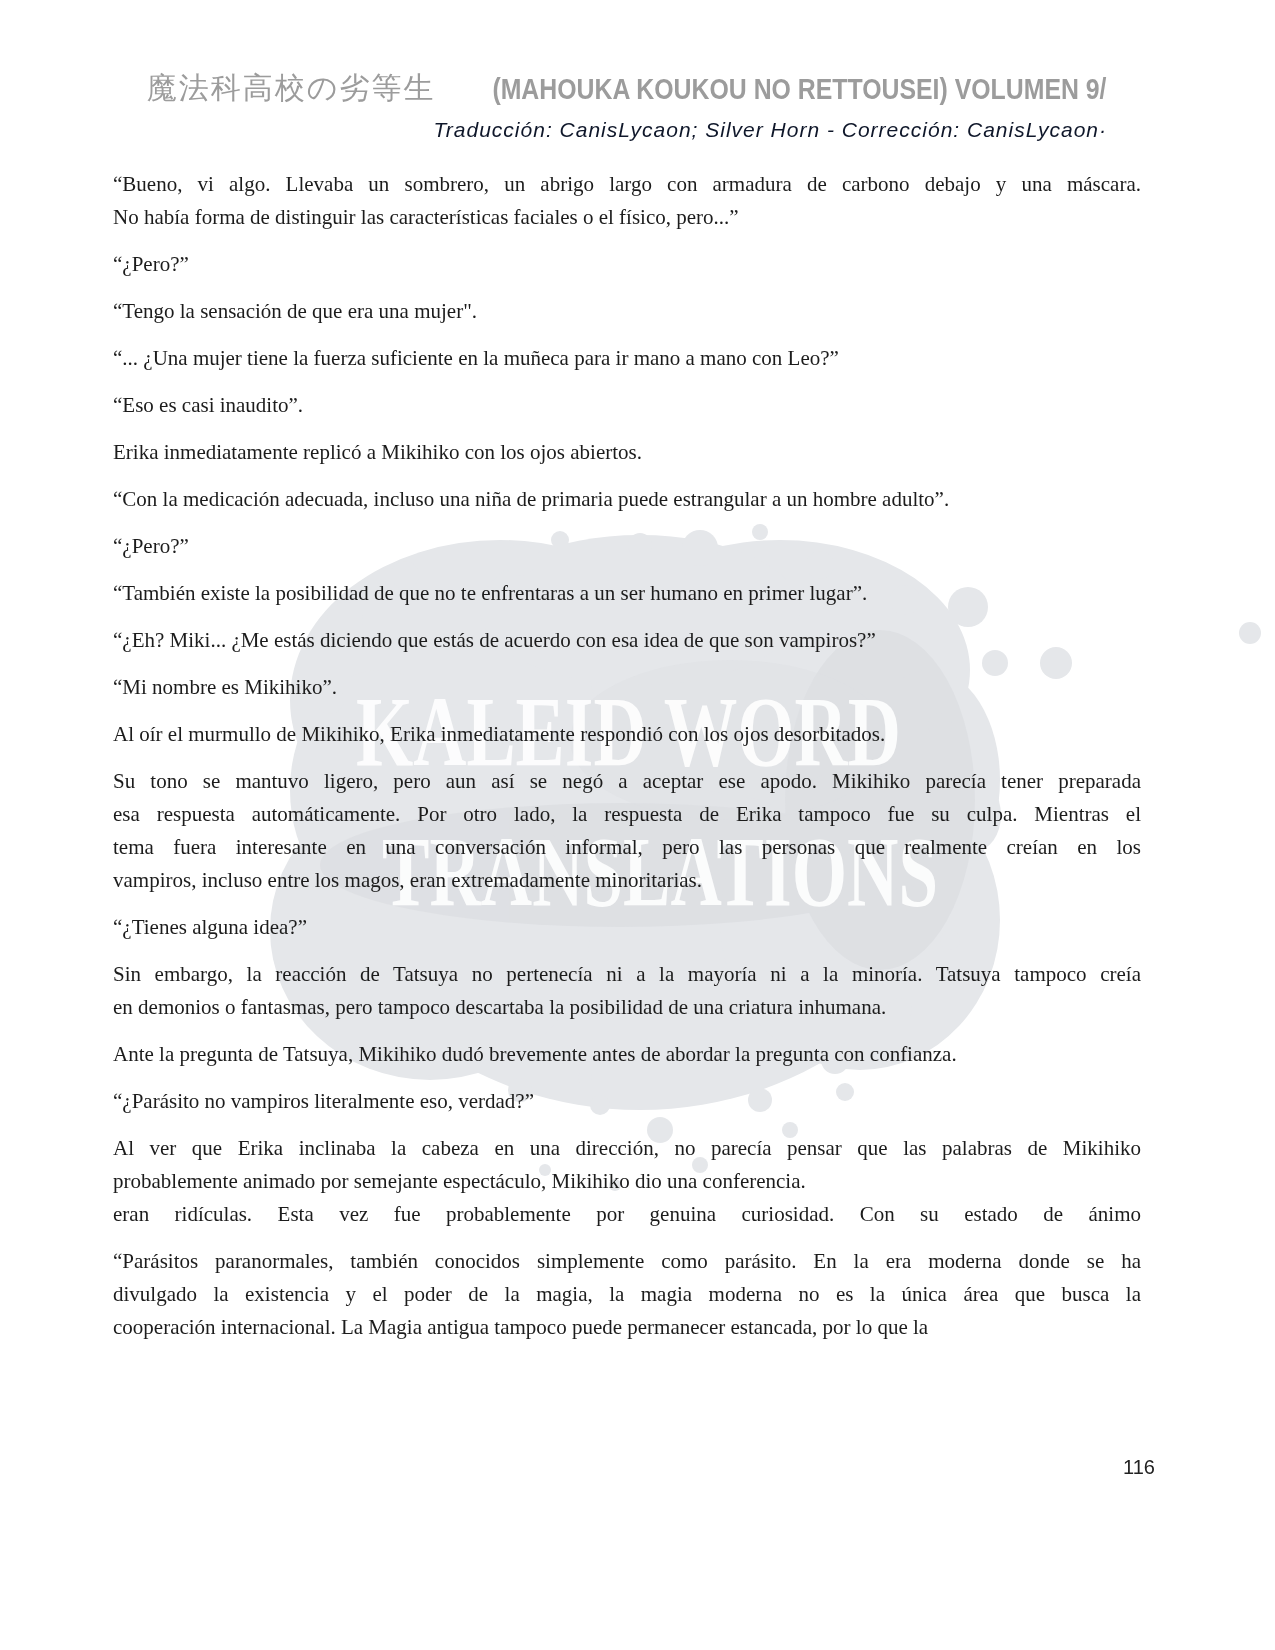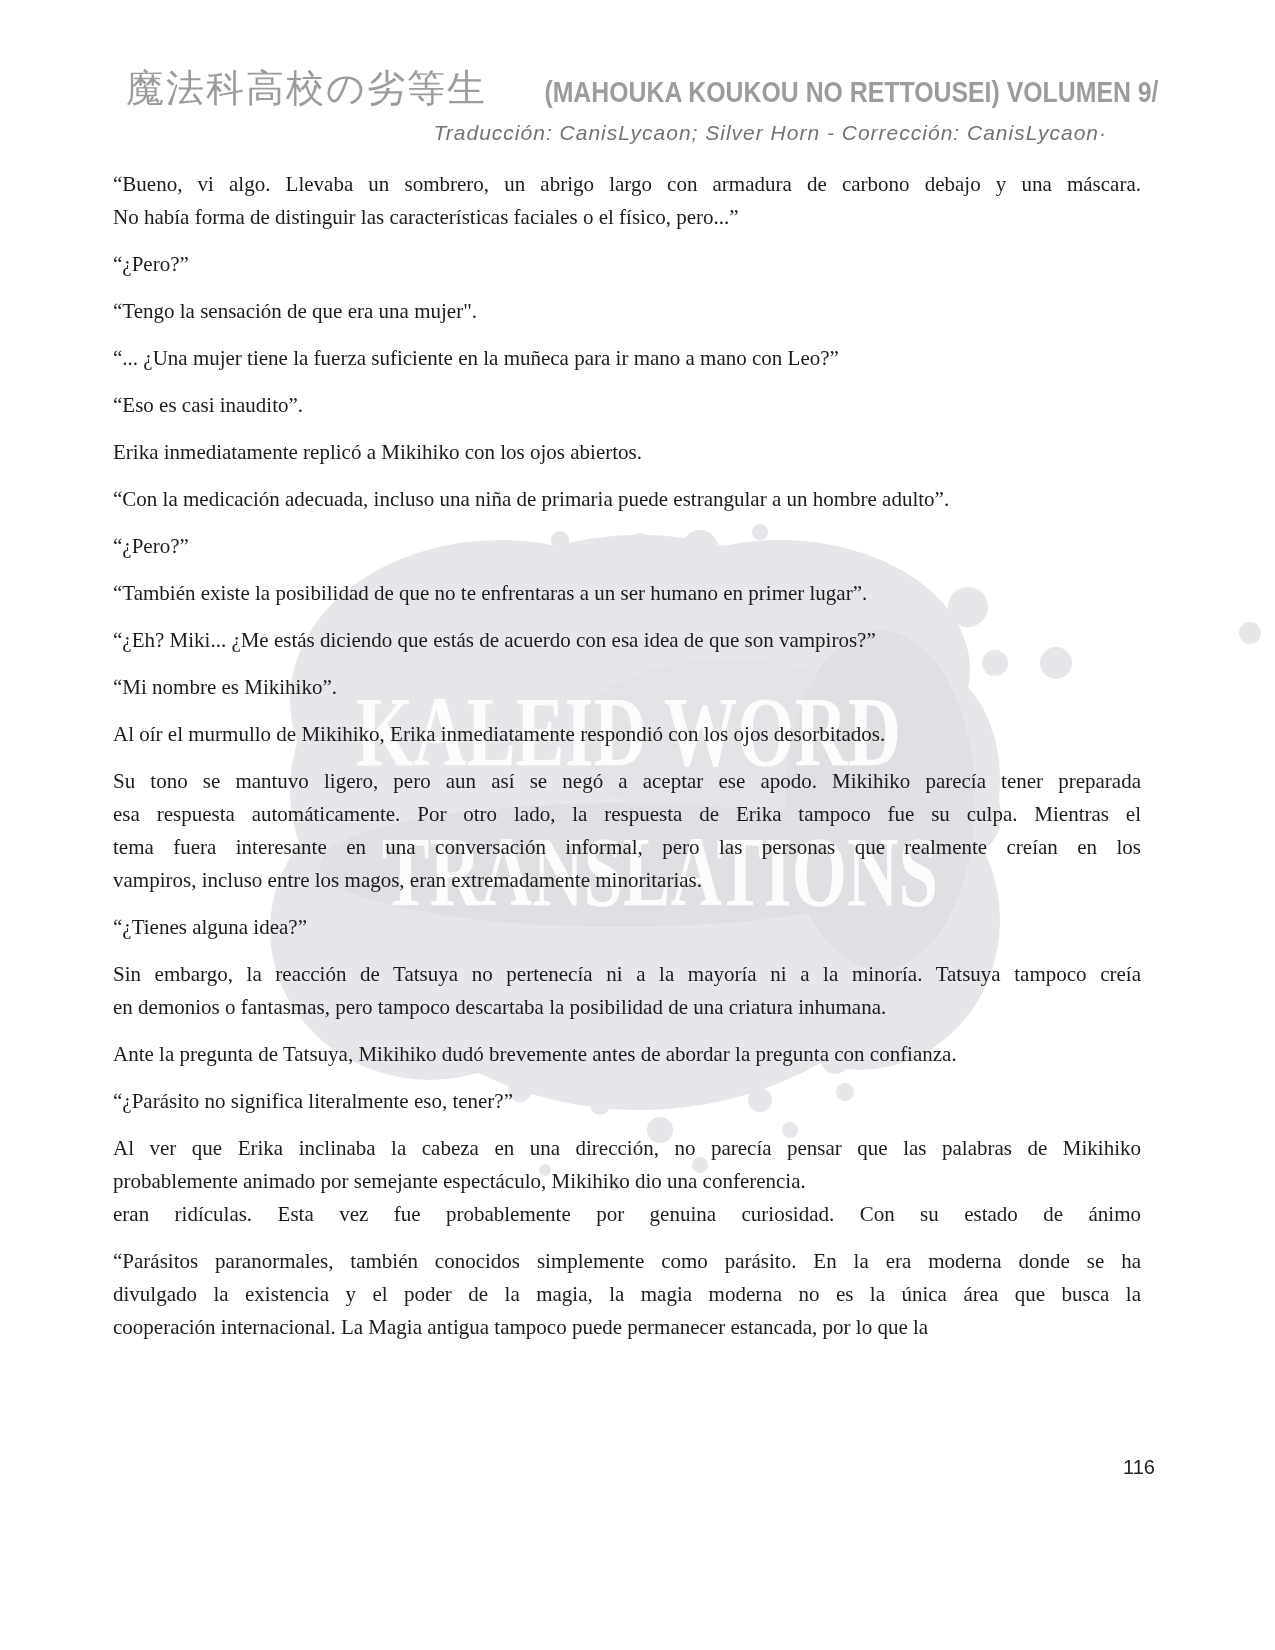--- a/index.html
+++ b/index.html
@@ -28,42 +28,42 @@
     top: 68px;
     right: 168px;
     left: 113px;
     text-align: right;
     z-index: 2;
     color: #9c9c9c;
   }
   .title-line { white-space: nowrap; line-height: 40px; }
   .title-jp {
     font-family: "Liberation Serif", serif;
-    font-size: 38px;
+    font-size: 30px;
     letter-spacing: 2px;
     color: #9c9c9c;
     margin-left: 13px;
   }
   .title-latin {
     display: inline-block;
     font-family: "Liberation Sans", sans-serif;
     font-weight: bold;
     font-size: 27px;
     letter-spacing: 0px;
     transform: scaleX(0.92) scaleY(1.1);
     transform-origin: right center;
     color: #9c9c9c;
   }
   .credits-line {
     margin-top: 4px;
     font-family: "Liberation Sans", sans-serif;
     font-style: italic;
     font-size: 21px;
     letter-spacing: 1px;
-    color: #737373;
+    color: #0f172a;
     line-height: 26px;
   }
 
   
   .content {
     position: absolute;
     left: 113px;
     top: 168px;
     width: 1028px;
     z-index: 1;
@@ -203,21 +203,21 @@
         <div class="pline">“¿Tienes alguna idea?”</div>
       </div>
       <div class="para">
         <div class="pline just">Sin embargo, la reacción de Tatsuya no pertenecía ni a la mayoría ni a la minoría. Tatsuya tampoco creía</div>
         <div class="pline">en demonios o fantasmas, pero tampoco descartaba la posibilidad de una criatura inhumana.</div>
       </div>
       <div class="para">
         <div class="pline">Ante la pregunta de Tatsuya, Mikihiko dudó brevemente antes de abordar la pregunta con confianza.</div>
       </div>
       <div class="para">
-        <div class="pline">“¿Parásito no significa literalmente eso, tener?”</div>
+        <div class="pline">“¿Parásito no vampiros literalmente eso, verdad?”</div>
       </div>
       <div class="para">
         <div class="pline just">Al ver que Erika inclinaba la cabeza en una dirección, no parecía pensar que las palabras de Mikihiko</div>
         <div class="pline">probablemente animado por semejante espectáculo, Mikihiko dio una conferencia.</div>
         <div class="pline just">eran ridículas. Esta vez fue probablemente por genuina curiosidad. Con su estado de ánimo</div>
       </div>
       <div class="para">
         <div class="pline just">“Parásitos paranormales, también conocidos simplemente como parásito. En la era moderna donde se ha</div>
         <div class="pline just">divulgado la existencia y el poder de la magia, la magia moderna no es la única área que busca la</div>
         <div class="pline">cooperación internacional. La Magia antigua tampoco puede permanecer estancada, por lo que la</div>

